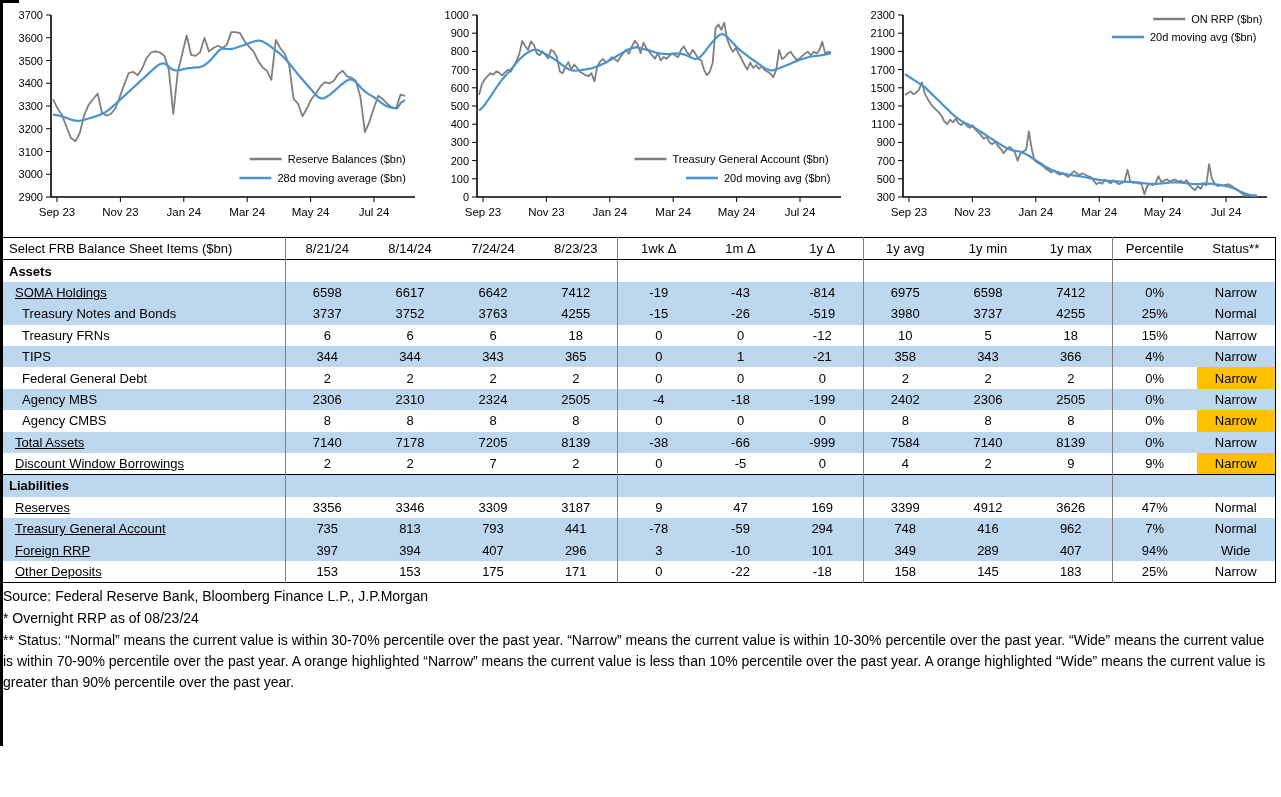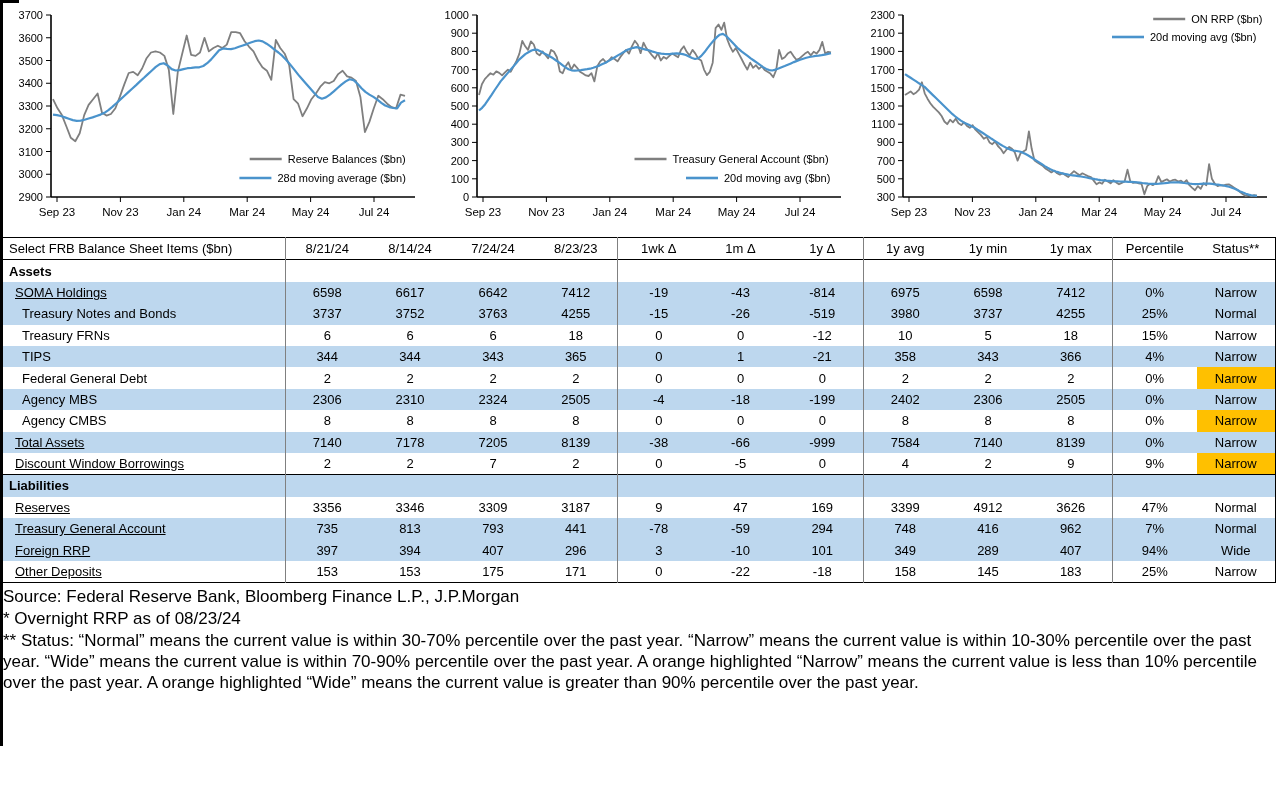--- a/index.html
+++ b/index.html
@@ -21,21 +21,21 @@
   thead tr{border-bottom:1.5px solid #000;margin-top:48px;}
   .lbl{text-align:left;}
   .ind0{padding-left:6px;}
   .ind1{padding-left:12px;text-decoration:underline;}
   .ind2{padding-left:19px;}
   .sep-r{border-right:1px solid #808080;}
   tr.band td{background:#BDD7EE;}
   tr.section td{font-weight:bold;}
   tr.bt{border-top:1.5px solid #000;}
   td.hl{background:#FFC000;}
-  .footnotes{margin-left:3px;margin-top:3px;width:1275px;font-size:17px;line-height:21px;}
+  .footnotes{margin-left:3px;margin-top:3px;width:1275px;font-size:14px;line-height:21px;}
   .footnotes p{margin:0 0 1px 0;}
 </style>
 </head>
 <body>
 
 <div class="edge-left"></div>
 <div class="edge-top"></div>
 
 <div class="charts-row">
   <figure class="chart-fig">

